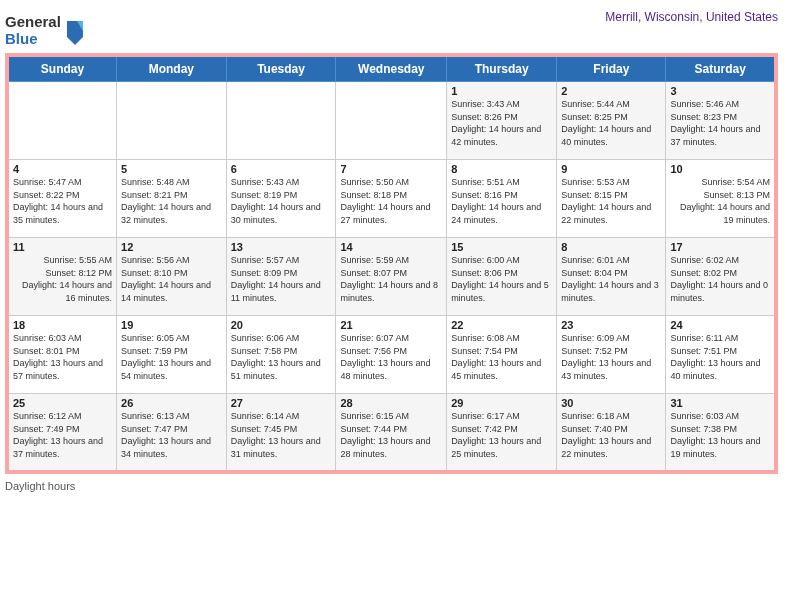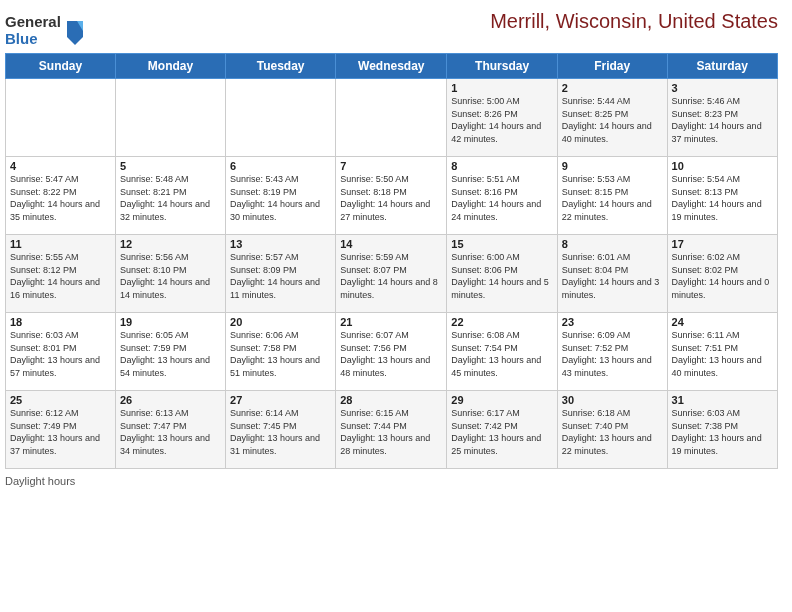--- a/index.html
+++ b/index.html
@@ -50,27 +50,27 @@
     .title-area {
       text-align: right;
     }
     .main-title {
       font-size: 36px;
       font-weight: normal;
       color: #222;
       line-height: 1.1;
     }
     .subtitle {
-      font-size: 20px;
-      color: #7f1d1d;
+      font-size: 12px;
+      color: #4c1d95;
     }
     .calendar {
       width: 100%;
       border-collapse: collapse;
-      border: 1px solid #fca5a5;
+      border: 4px solid #fca5a5;
     }
     .calendar th {
       background: #2a6db5;
       color: #fff;
       text-align: center;
       font-size: 12px;
       font-weight: bold;
       padding: 5px 2px;
       border: 1px solid #4a8fd5;
     }
@@ -144,21 +144,21 @@
         </tr>
     </thead>
     <tbody id="calendar-body">
     <tr>
           <td class="empty-cell"></td>
           <td class="empty-cell"></td>
           <td class="empty-cell"></td>
           <td class="empty-cell"></td>
           <td>
             <div class="day-num">1</div>
-            <div class="day-info" style="white-space: pre-line;">Sunrise: 5:00 AM
+            <div class="day-info" style="white-space: pre-line;">Sunrise: 3:43 AM
 Sunset: 8:26 PM
 Daylight: 14 hours and 42 minutes.</div>
           </td>
           <td>
             <div class="day-num">2</div>
             <div class="day-info" style="white-space: pre-line;">Sunrise: 5:44 AM
 Sunset: 8:25 PM
 Daylight: 14 hours and 40 minutes.</div>
           </td>
           <td>
@@ -200,29 +200,29 @@
 Daylight: 14 hours and 24 minutes.</div>
           </td>
           <td>
             <div class="day-num">9</div>
             <div class="day-info" style="white-space: pre-line;">Sunrise: 5:53 AM
 Sunset: 8:15 PM
 Daylight: 14 hours and 22 minutes.</div>
           </td>
           <td>
             <div class="day-num">10</div>
-            <div class="day-info" style="white-space: pre-line;">Sunrise: 5:54 AM
+            <div class="day-info" style="white-space: pre-line; text-align: right;">Sunrise: 5:54 AM
 Sunset: 8:13 PM
 Daylight: 14 hours and 19 minutes.</div>
           </td>
         </tr>
         <tr>
           <td>
             <div class="day-num">11</div>
-            <div class="day-info" style="white-space: pre-line;">Sunrise: 5:55 AM
+            <div class="day-info" style="white-space: pre-line; text-align: right;">Sunrise: 5:55 AM
 Sunset: 8:12 PM
 Daylight: 14 hours and 16 minutes.</div>
           </td>
           <td>
             <div class="day-num">12</div>
             <div class="day-info" style="white-space: pre-line;">Sunrise: 5:56 AM
 Sunset: 8:10 PM
 Daylight: 14 hours and 14 minutes.</div>
           </td>
           <td>

